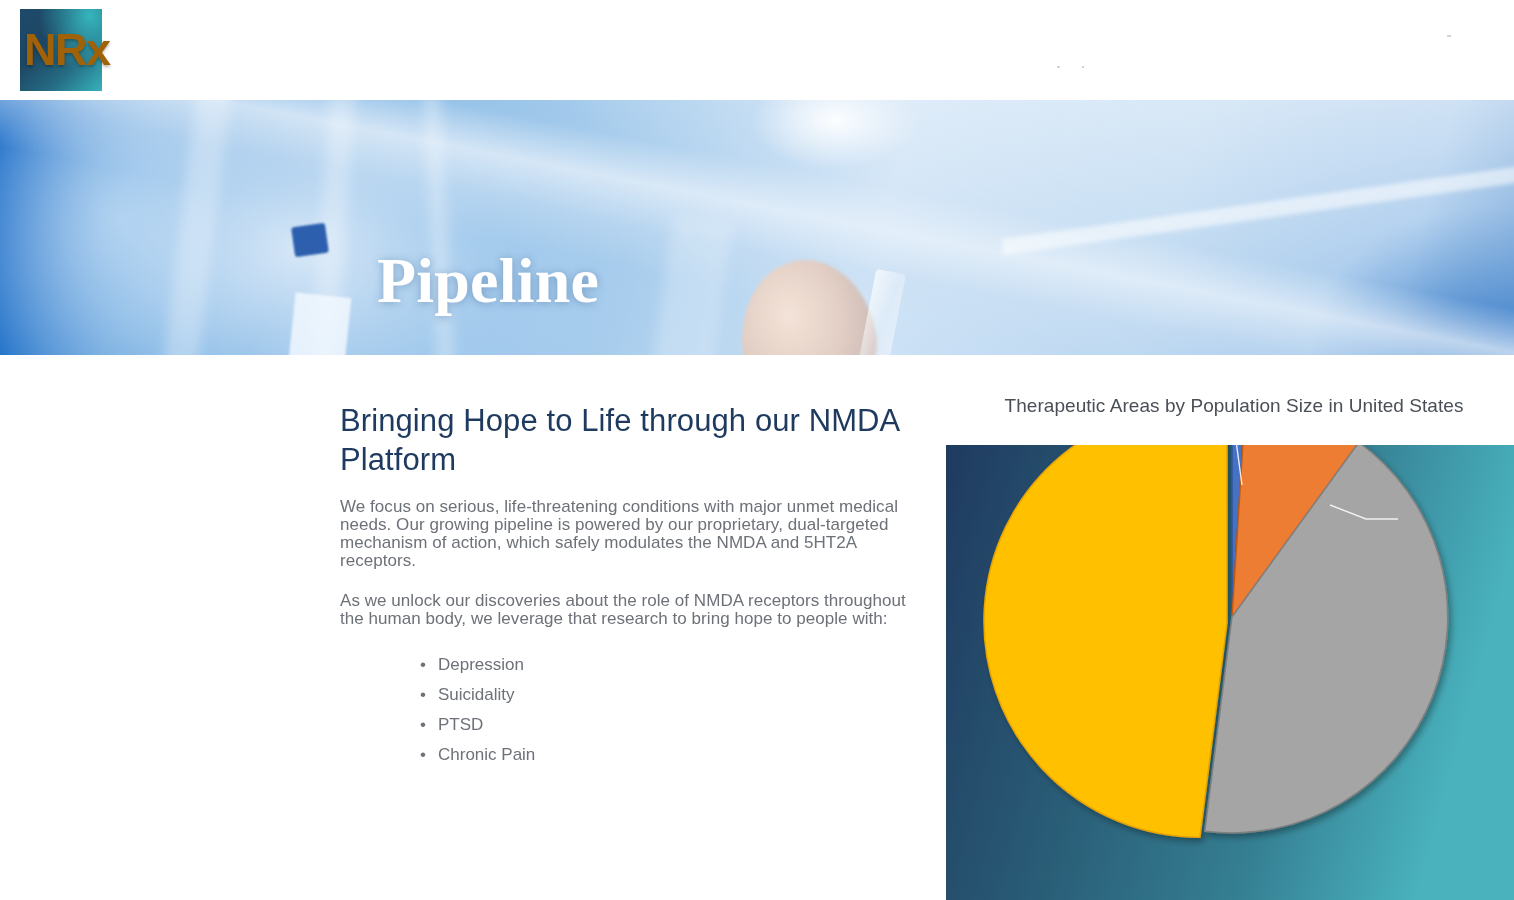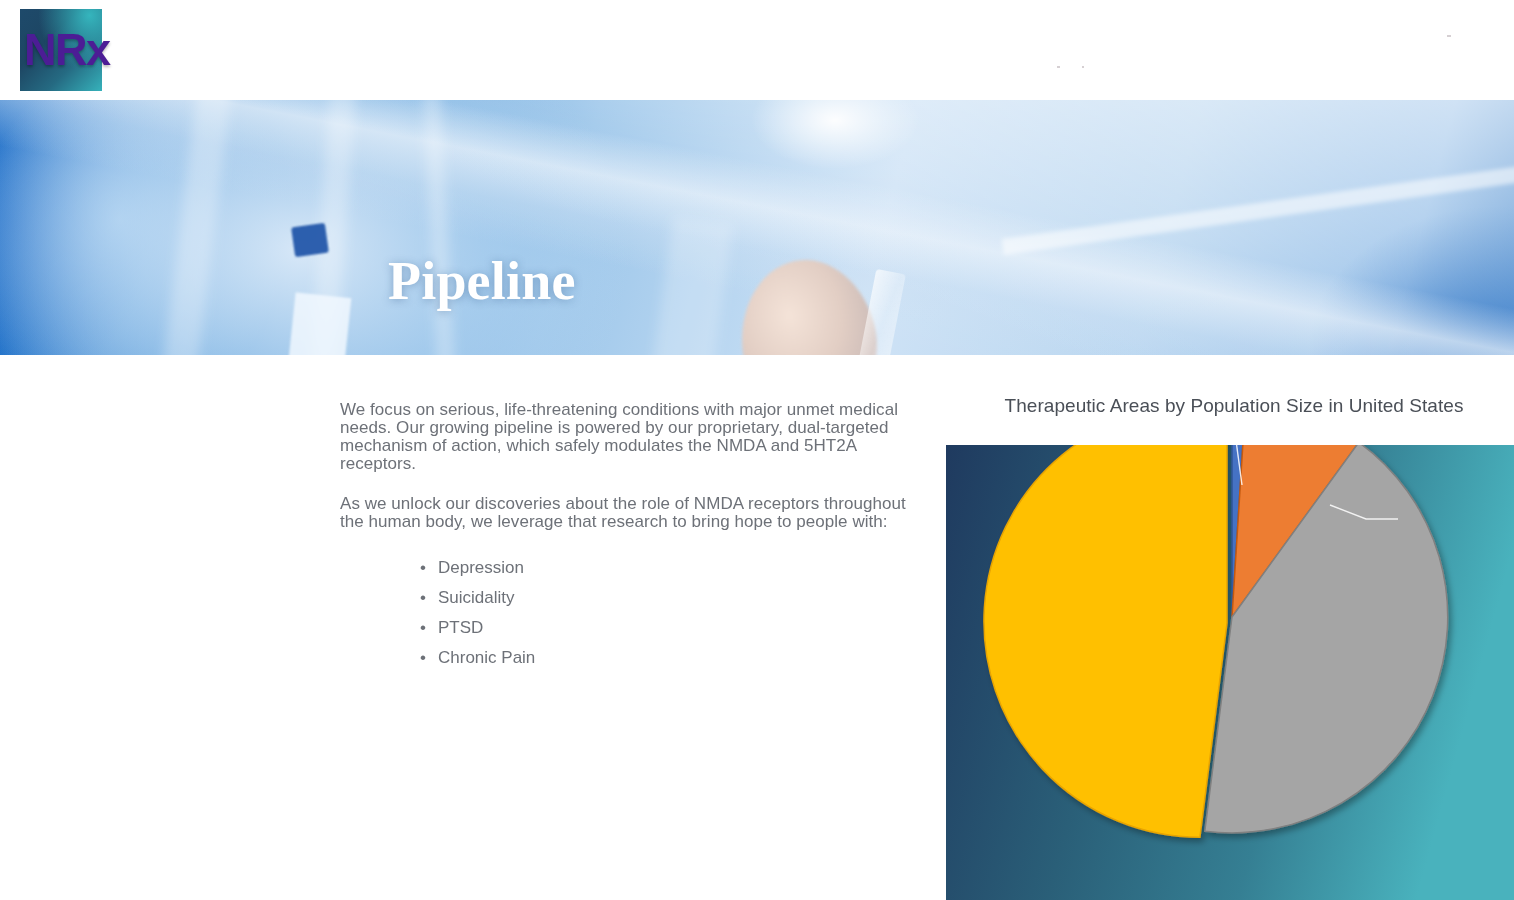--- a/index.html
+++ b/index.html
@@ -40,21 +40,21 @@
     background:
       radial-gradient(ellipse at 85% 8%, #35b5bd 0%, rgba(53,181,189,0) 52%),
       linear-gradient(135deg, #1e4a6b 0%, #1d4663 35%, #256a82 66%, #36b2bb 100%);
   }
   .logo-wordmark {
     position: absolute;
     left: 12px;
     top: 14px;
     width: 100px;
     height: 54px;
-    color: #4c1d95;
+    color: #a16207;
     font-family: "Liberation Sans", sans-serif;
     font-size: 45px;
     font-weight: 700;
     letter-spacing: -1.5px;
     line-height: 54px;
     text-shadow: 0 2px 3px rgba(0,0,0,0.28);
     white-space: nowrap;
   }
 
   .header-nav {
@@ -154,24 +154,24 @@
     position: absolute;
     left: 1000px; top: 100px;
     width: 560px; height: 16px;
     background: rgba(255,255,255,0.55);
     transform: rotate(-8deg);
     filter: blur(2px);
   }
 
   .hero-title {
     position: absolute;
-    left: 388px;
+    left: 377px;
     top: 148px;
     font-family: "Liberation Serif", serif;
-    font-size: 54px;
+    font-size: 64px;
     font-weight: 700;
     color: #ffffff;
     letter-spacing: 0.2px;
     text-shadow: 0 1px 8px rgba(30,70,120,0.35);
     line-height: 66px;
   }
 
   
   .content {
     position: relative;
@@ -285,20 +285,21 @@
   <div class="hero-shelf-rail"></div>
   <div class="hero-glove"></div>
   <div class="hero-tube"></div>
 
   <h1 class="hero-title">Pipeline</h1>
 </section>
 
 <main class="content">
 
   <div class="copy-col">
+    <h2 class="section-heading">Bringing Hope to Life through our NMDA Platform</h2>
     <p class="body-para">We focus on serious, life-threatening conditions with major unmet medical needs. Our growing pipeline is powered by our proprietary, dual-targeted mechanism of action, which safely modulates the NMDA and 5HT2A receptors.</p>
     <p class="body-para">As we unlock our discoveries about the role of NMDA receptors throughout the human body, we leverage that research to bring hope to people with:</p>
     <ul class="body-list">
       <li>Depression</li>
       <li>Suicidality</li>
       <li>PTSD</li>
       <li>Chronic Pain</li>
     </ul>
   </div>
 

